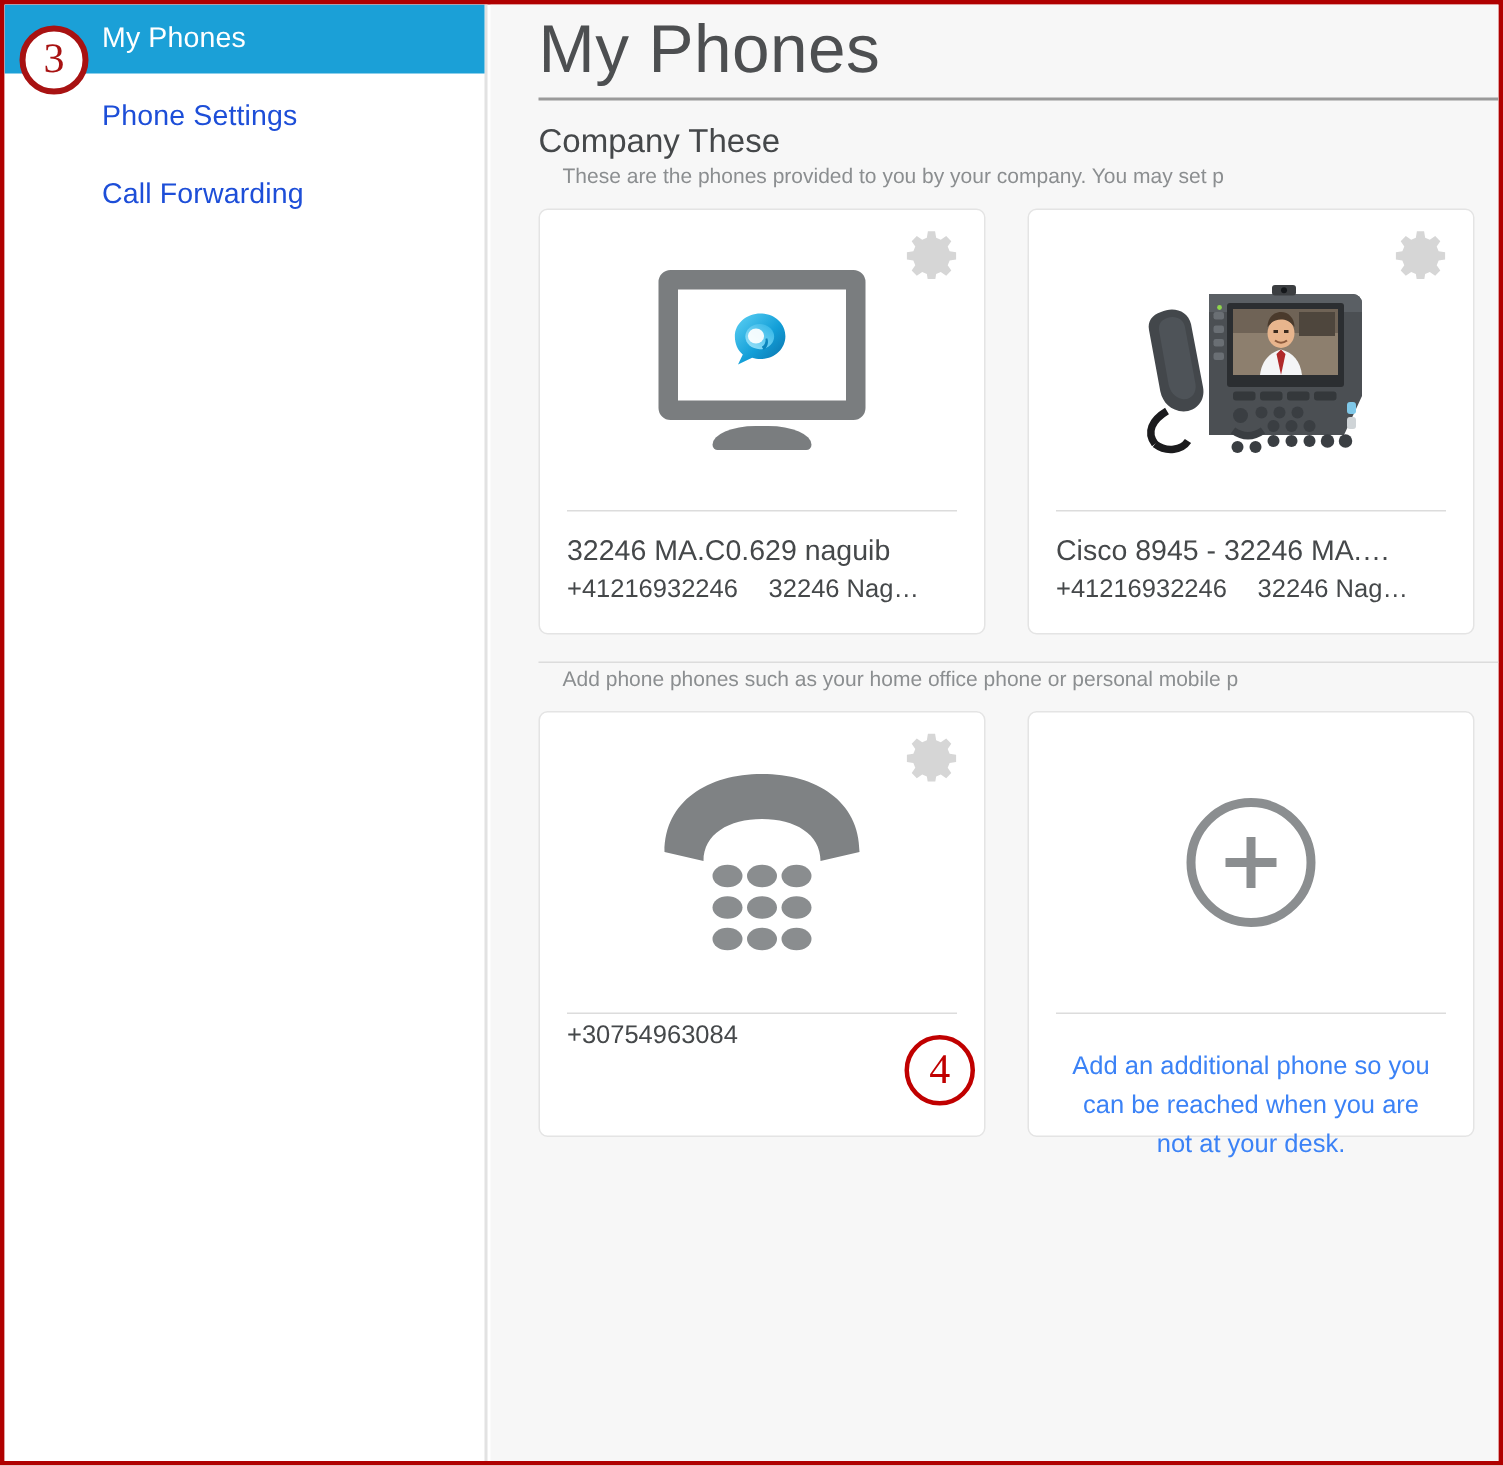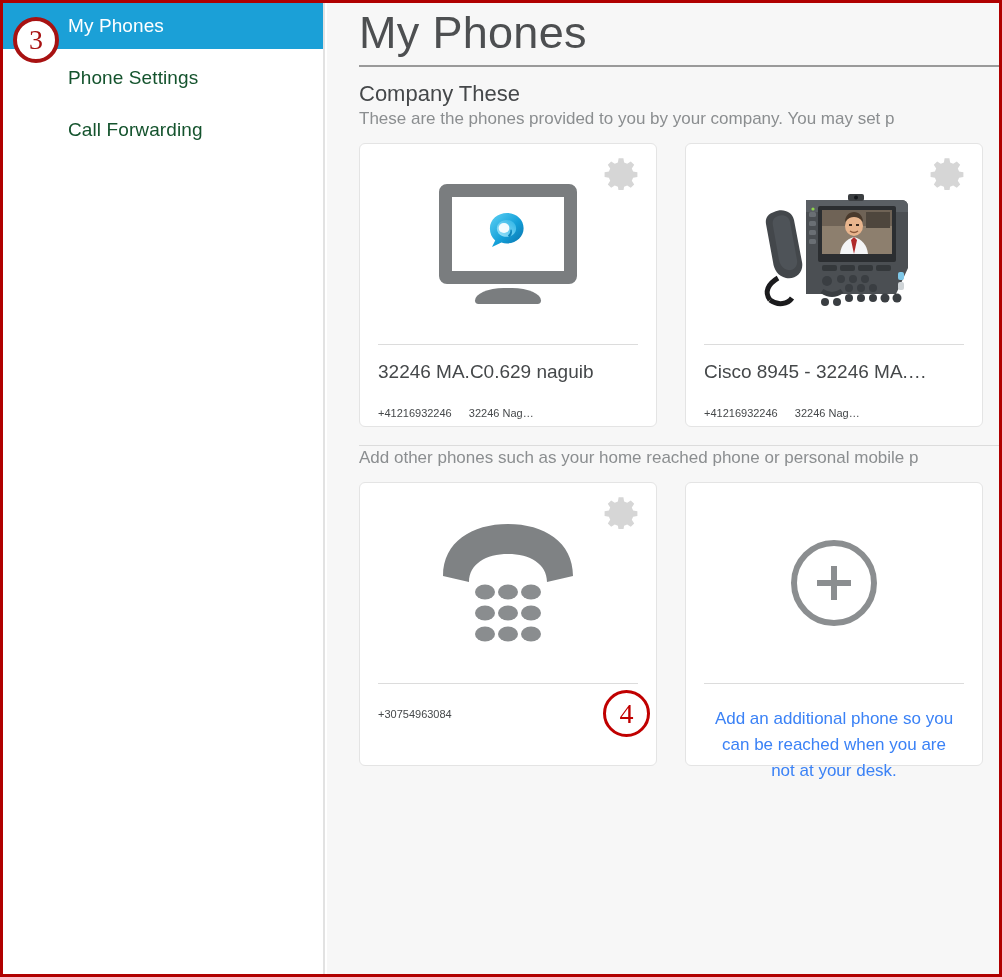--- a/index.html
+++ b/index.html
@@ -31,21 +31,21 @@
     background: #ffffff;
     border-right: 2px solid #e2e2e2;
   }
 
   .nav-item {
     height: 46px;
     display: flex;
     align-items: center;
     padding-left: 65px;
     font-size: 19px;
-    color: #14532d;
+    color: #1d4ed8;
     letter-spacing: 0.1px;
   }
 
   .nav-item.active {
     background: #1ba0d7;
     color: #ffffff;
   }
 
   .nav-item.pad-top { margin-top: 6px; }
 
@@ -79,22 +79,22 @@
 
   .section-head {
     margin: 14px 0 0 32px;
     font-size: 22px;
     font-weight: 400;
     color: #45484a;
     white-space: nowrap;
   }
 
   .section-desc {
-    margin: 2px 0 0 32px;
-    font-size: 17px;
+    margin: 2px 0 0 48px;
+    font-size: 14px;
     color: #8b8e90;
     white-space: nowrap;
   }
 
   .section-rule {
     margin: 18px 0 0 32px;
     height: 1px;
     background: #dcdcdc;
     width: 700px;
   }
@@ -139,22 +139,22 @@
 
   .card-title {
     margin: 16px 18px 0 18px;
     font-size: 19px;
     color: #45484a;
     white-space: nowrap;
     overflow: hidden;
   }
 
   .card-sub {
-    margin: 24px 18px 0 18px;
-    font-size: 11px;
+    margin: 4px 18px 0 18px;
+    font-size: 17px;
     color: #45484a;
     white-space: nowrap;
     overflow: hidden;
   }
 
   .card-sub .gap { display: inline-block; width: 11px; }
 
   .add-card-text {
     margin: 22px 26px 0 26px;
     font-size: 17px;
@@ -411,21 +411,21 @@
         <div class="card-sub">
           <span>+41216932246</span>
           <span class="gap"></span>
           <span>32246 Nag…</span>
         </div>
       </div>
     </div>
 
     <div class="section-rule"></div>
 
-    <div class="section-desc">Add other phones such as your home reached phone or personal mobile p</div>
+    <div class="section-desc">Add phone phones such as your home office phone or personal mobile p</div>
 
     <div class="card-row">
 
       <div class="card">
         <div class="gear-btn">
           <svg width="34" height="34" viewBox="0 0 34 34" aria-hidden="true">
             <path fill="#d6d6d6" d="M17 11.2a5.8 5.8 0 100 11.6 5.8 5.8 0 000-11.6zm0 8.6a2.8 2.8 0 110-5.6 2.8 2.8 0 010 5.6z"></path>
             <path fill="#d6d6d6" d="M14.6 2.2h4.8l.7 4.3 3.1 1.3 3.6-2.4 3.4 3.4-2.4 3.6 1.3 3.1 4.3.7v4.8l-4.3.7-1.3 3.1 2.4 3.6-3.4 3.4-3.6-2.4-3.1 1.3-.7 4.3h-4.8l-.7-4.3-3.1-1.3-3.6 2.4-3.4-3.4 2.4-3.6-1.3-3.1-4.3-.7v-4.8l4.3-.7 1.3-3.1-2.4-3.6 3.4-3.4 3.6 2.4 3.1-1.3z"></path>
           </svg>
         </div>

